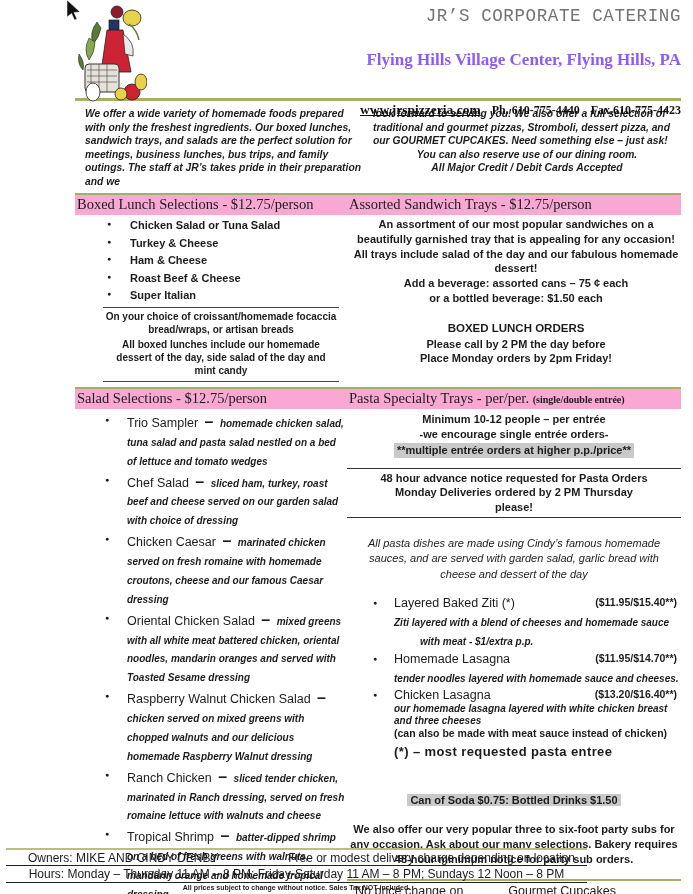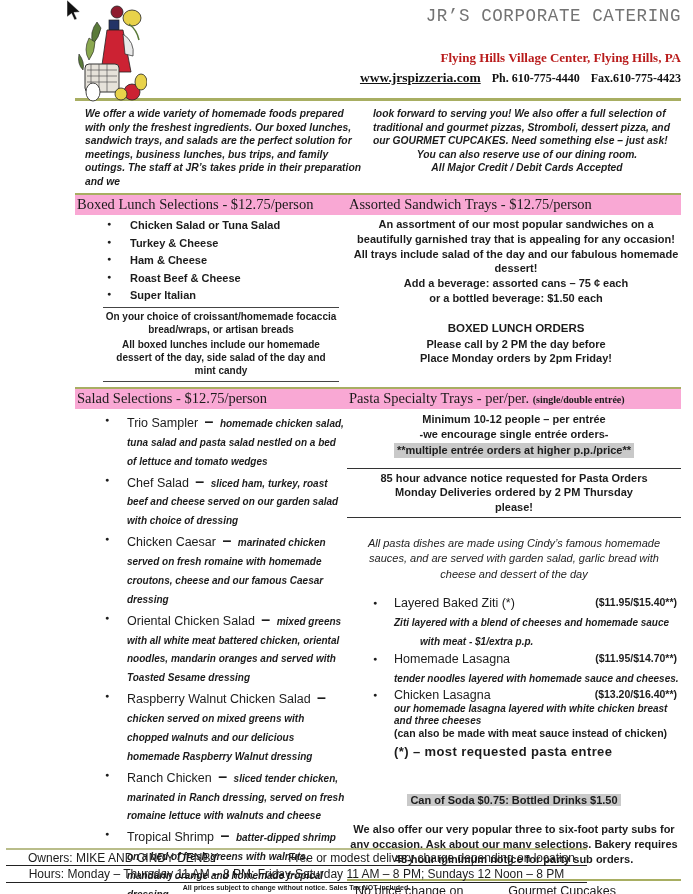--- a/index.html
+++ b/index.html
@@ -13,21 +13,21 @@
   .cursor { position:absolute; left:66px; top:0; z-index:9; }
 
   
   .header { position:relative; height:96px; }
   .logo { position:absolute; left:2px; top:4px; }
   .header-text { position:absolute; right:0; top:6px; text-align:right; width:460px; }
   .title {
     font-family:Liberation Mono, monospace; font-size:17.5px; color:#737373;
     letter-spacing:0.6px; margin-bottom:24px;
   }
-  .address { font-family:"Liberation Serif", serif; font-weight:bold; font-size:13px; color:#b91c1c; margin-bottom:4px; }
+  .address { font-family:"Liberation Serif", serif; font-weight:bold; font-size:17px; color:#8b5cf6; margin-bottom:32px; }
   .contact { font-family:"Liberation Serif", serif; font-weight:bold; font-size:12px; color:#111; }
   .website { text-decoration:underline; color:#111; font-size:13.5px; margin-right:8px; cursor:pointer; }
   .phone { margin-right:8px; }
 
   .rule { border-top:3px solid #a8ae62; height:0; margin:2px 0 3px 0; }
 
   .row { display:grid; grid-template-columns:272px 334px; }
   .row.intro-row { grid-template-columns:292px 314px; }
 
   
@@ -238,21 +238,21 @@
       </div>
 
       <div>
         <div class="pasta-center">
           <div>Minimum 10-12 people – per entrée</div>
           <div>-we encourage single entrée orders-</div>
           <div><span class="hl">**multiple entrée orders at higher p.p./price**</span></div>
         </div>
 
         <div class="notice-box">
-          <div>85 hour advance notice requested for Pasta Orders</div>
+          <div>48 hour advance notice requested for Pasta Orders</div>
           <div>Monday Deliveries ordered by 2 PM Thursday</div>
           <div>please!</div>
         </div>
 
         <div class="sauces">All pasta dishes are made using Cindy’s famous homemade sauces, and are served with garden salad, garlic bread with cheese and dessert of the day</div>
 
         <ul class="pastas">
           <li>
             <div class="p-head">
               <span class="p-name">Layered Baked Ziti (*)</span>

